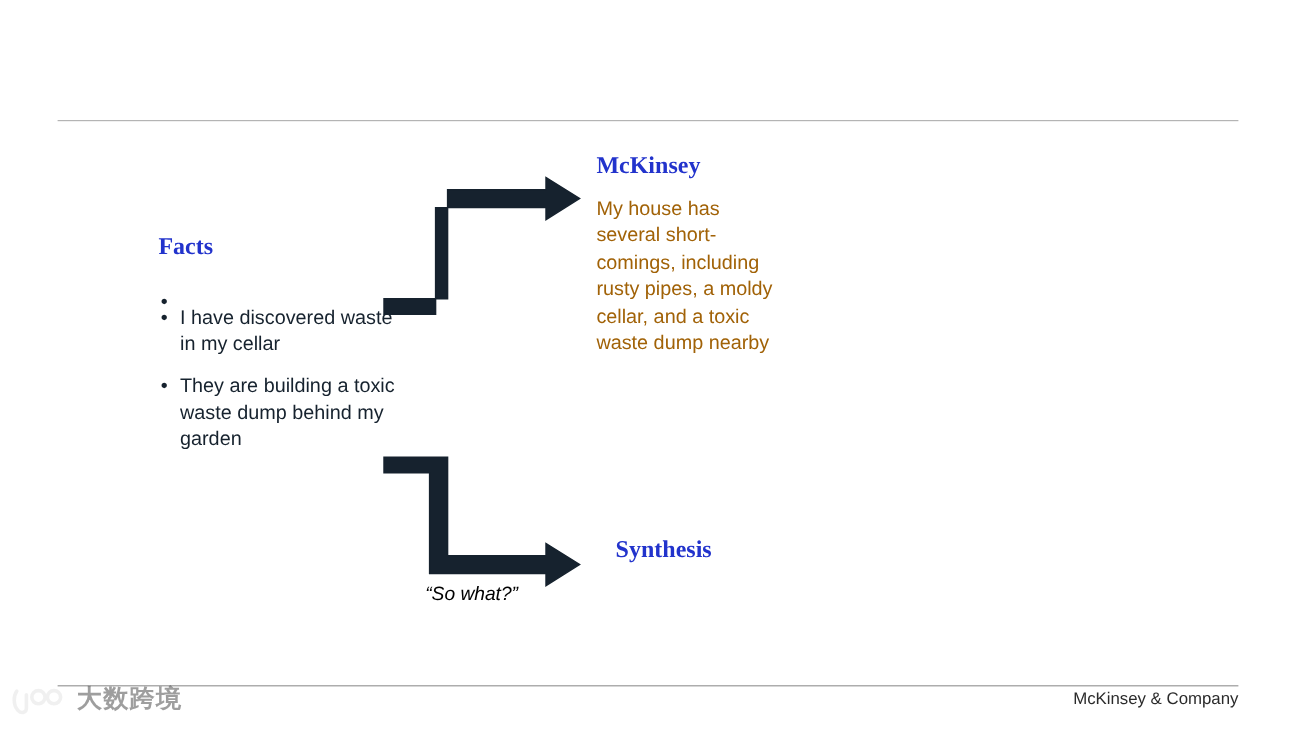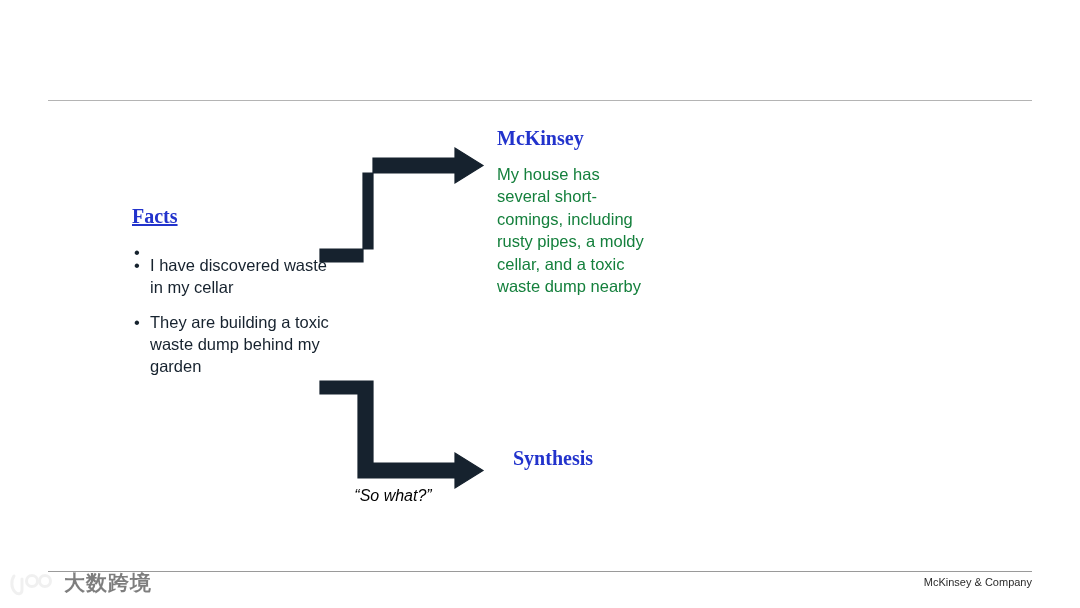--- a/index.html
+++ b/index.html
@@ -48,21 +48,21 @@
   
   .col-heading {
     position: absolute;
     font-family: "Liberation Serif", serif;
     font-weight: bold;
     font-size: 20px;
     line-height: 24px;
     color: #2233cc;
     white-space: nowrap;
   }
-  #facts-heading    { left: 132px; top: 204px; text-decoration: underline; }
+  #facts-heading    { left: 132px; top: 194px; }
   #summary-heading  { left: 497px; top: 126px; }
   #synthesis-heading{ left: 497px; top: 446px; margin-left: 16px; }
 
   
   .facts-list {
     position: absolute;
     left: 132px;
     top: 241px;
     width: 200px;
     margin: 0;
@@ -84,21 +84,21 @@
     top: 0;
     line-height: 22px;
   }
 
   
   .summary-body {
     position: absolute;
     left: 497px;
     top: 163px;
     width: 150px;
-    color: #15803d;
+    color: #a16207;
     font-size: 16.5px;
     line-height: 22.4px;
   }
 
   
   .sowhat-label {
     position: absolute;
     left: 338px;
     top: 485px;
     width: 110px;
@@ -126,41 +126,41 @@
     left: 48px;
     top: 571px;
     width: 984px;
     height: 1px;
     background: #9a9a9a;
   }
   .footer-brand {
     position: absolute;
     right: 48px;
     top: 575px;
-    font-size: 11px;
+    font-size: 14px;
     line-height: 14px;
     color: #2b2b2b;
     white-space: nowrap;
   }
 
   
   .watermark {
     position: absolute;
     left: 10px;
     top: 570px;
     display: flex;
     align-items: center;
     gap: 6px;
     opacity: 0.5;
   }
   .watermark-text {
     font-size: 21px;
     line-height: 24px;
     font-weight: bold;
-    color: #000000;
+    color: #404040;
     letter-spacing: 1px;
   }
 </style>
 </head>
 <body>
 
 <div class="slide">
 
   <div class="title-rule"></div>
 

